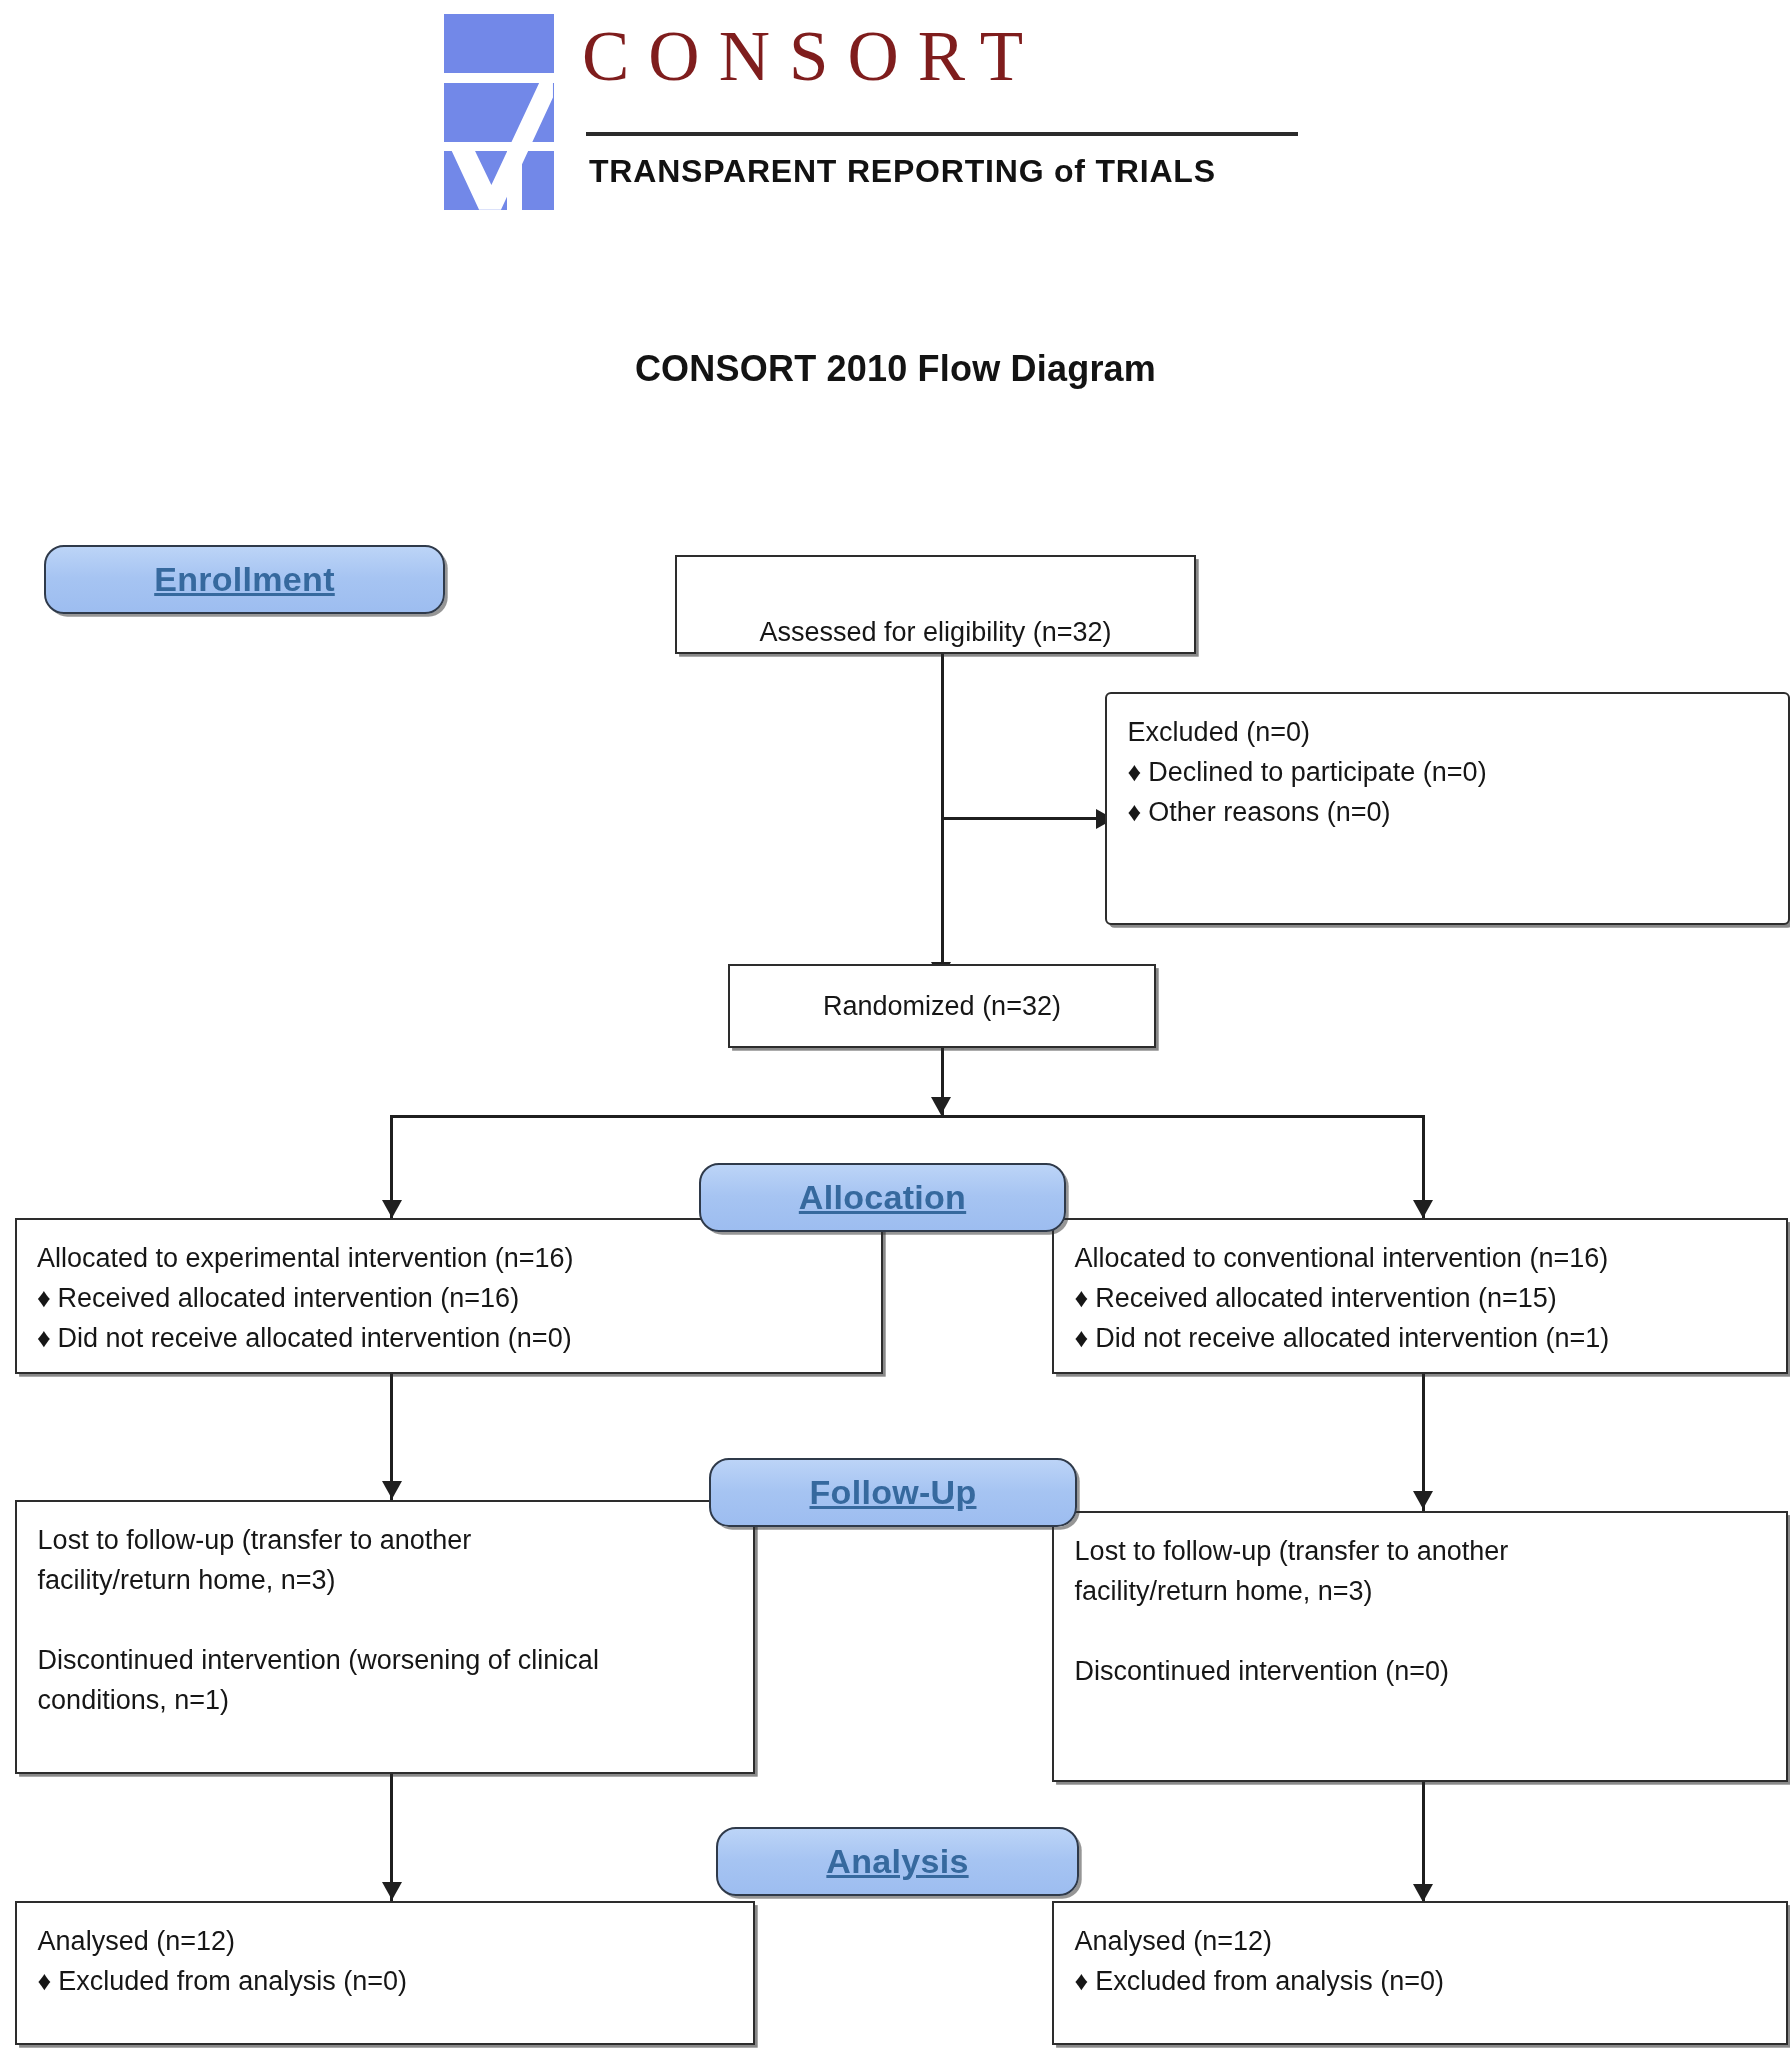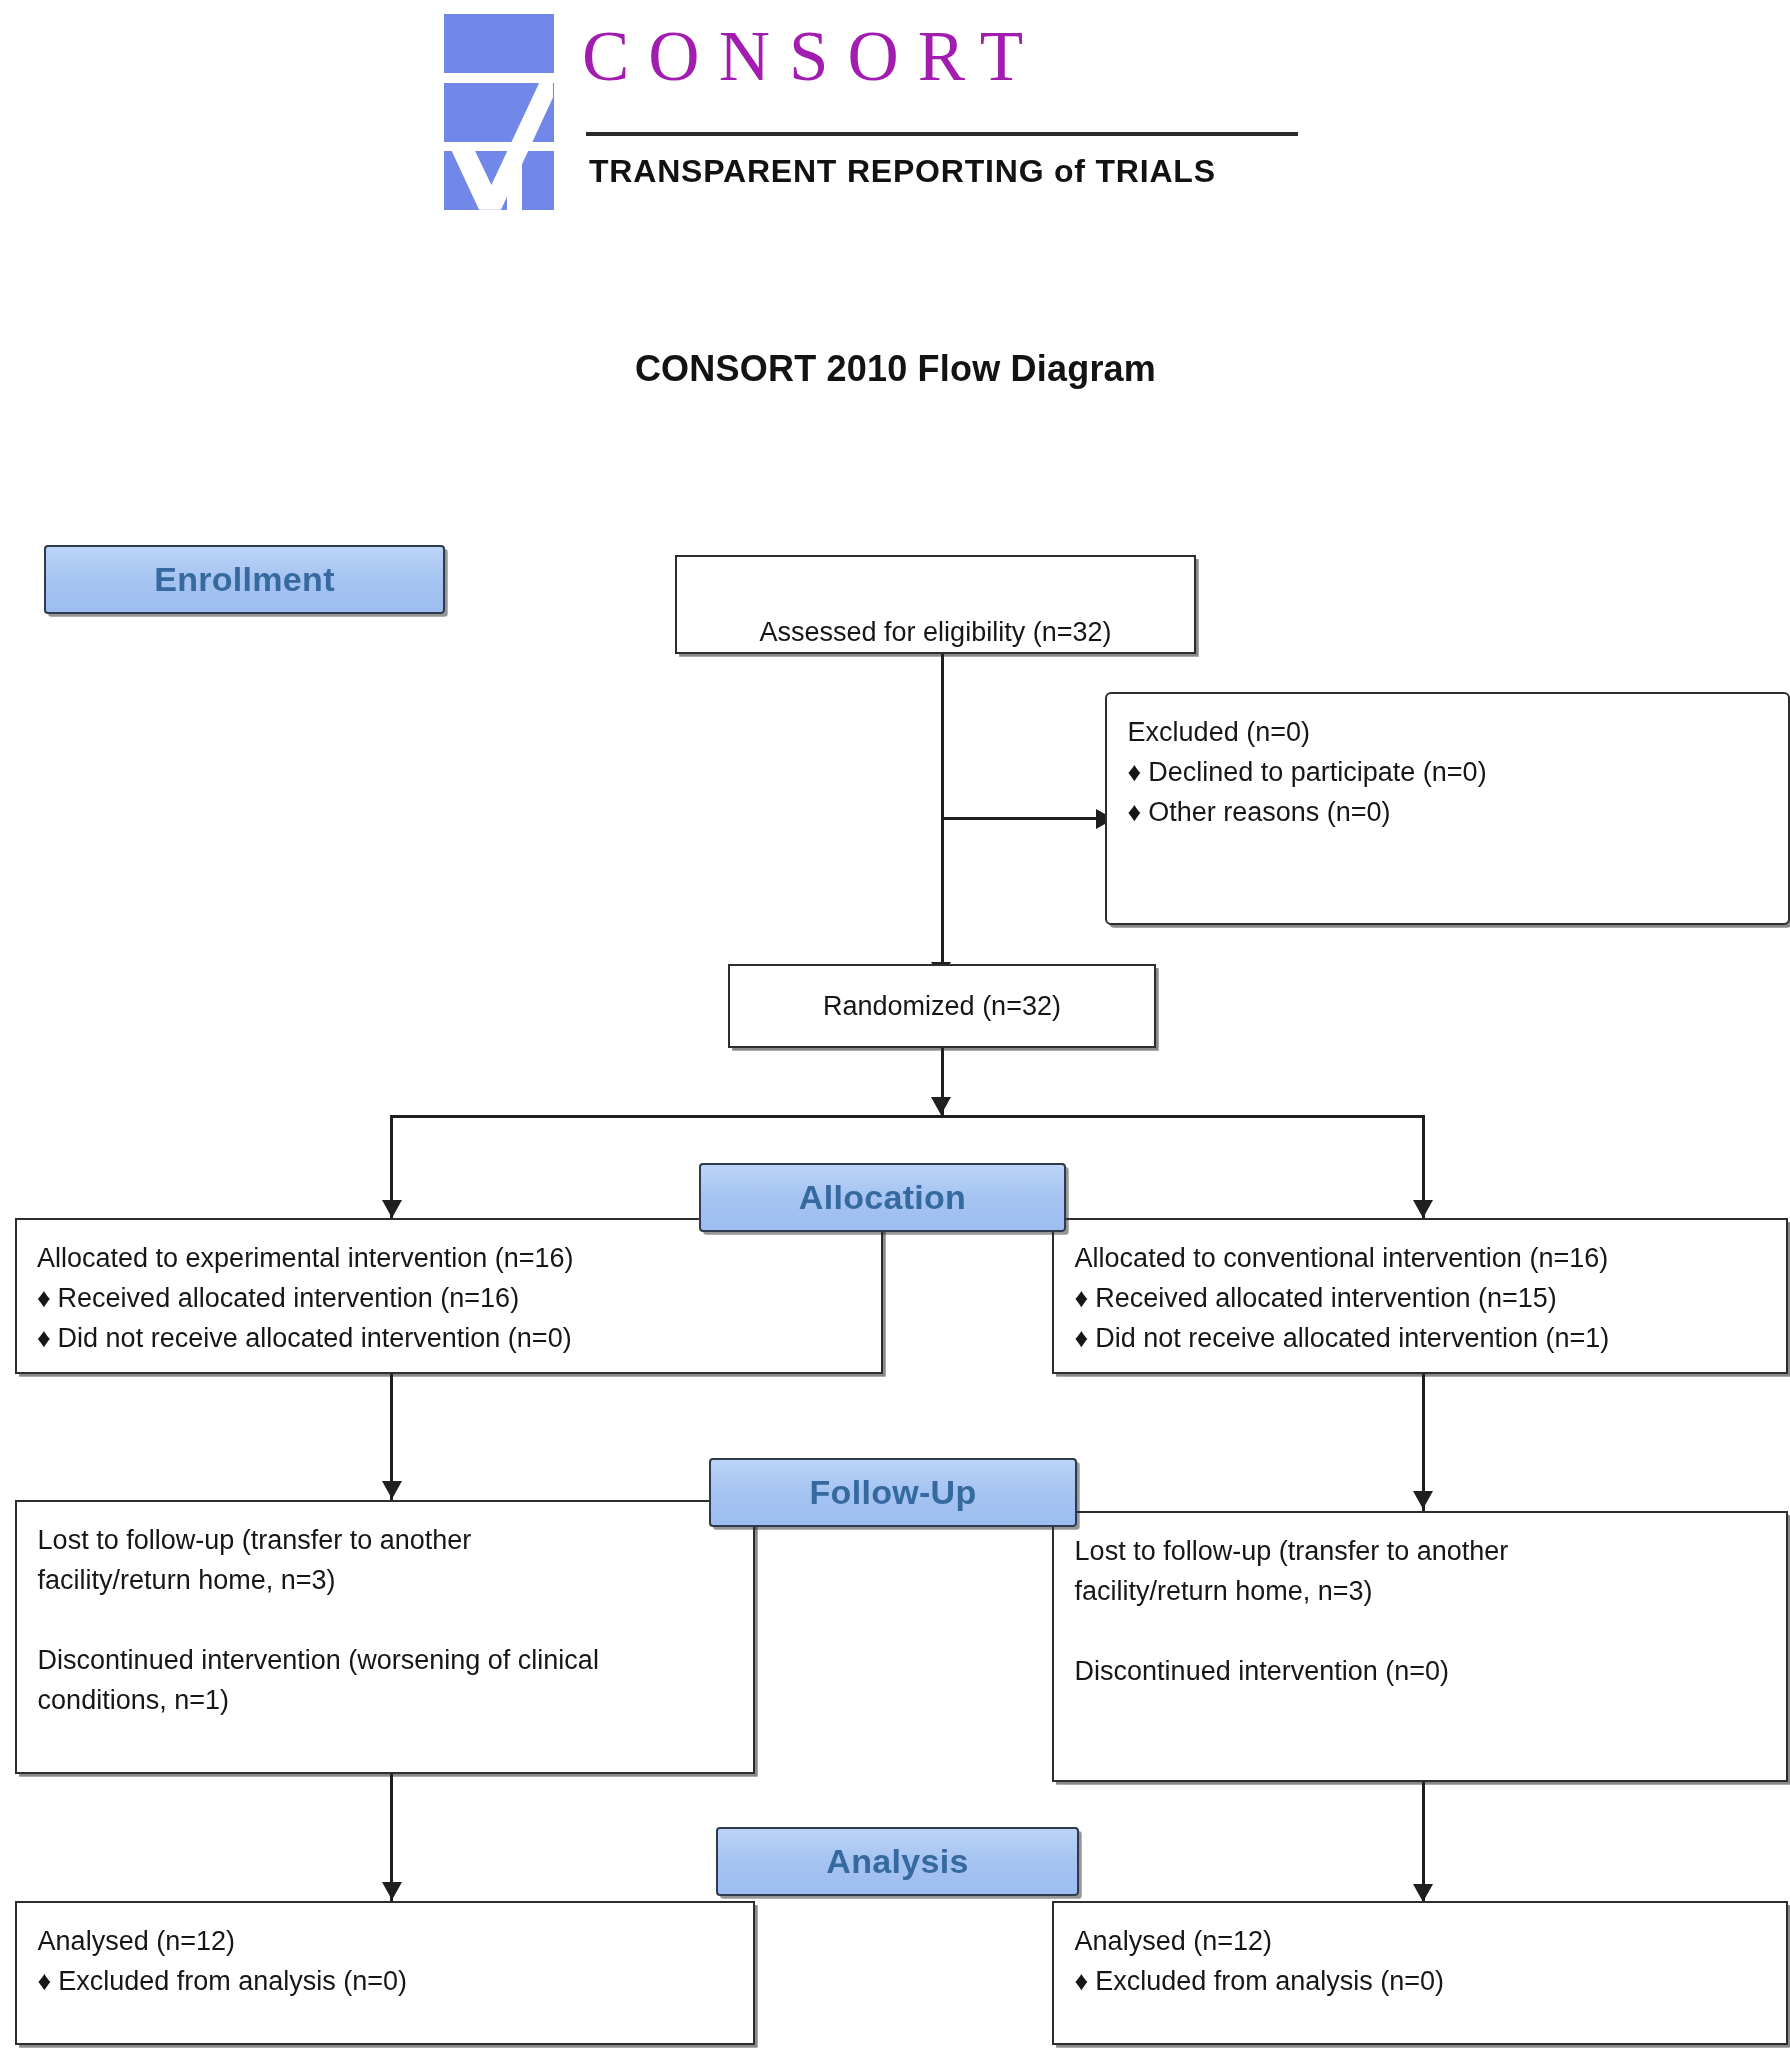--- a/index.html
+++ b/index.html
@@ -18,21 +18,21 @@
   .logo-bar{position:absolute;background:#7288E8;}
   #logo-bar-1{left:5.5px;top:0px;width:110px;height:59px;}
   #logo-bar-2{left:5.5px;top:69px;width:110px;height:59px;}
   #logo-bar-3a{left:5.5px;top:137px;width:63px;height:59px;}
   #logo-bar-3b{left:84px;top:137px;width:31.5px;height:59px;}
   #logo-check{position:absolute;left:0;top:0;width:115px;height:197px;}
   #logo-word{
     position:absolute;left:144px;top:6.9px;width:726px;height:82px;
     font-size:71px;letter-spacing:19px;line-height:81px;
     font-family:"Liberation Serif","DejaVu Serif",serif;
-    font-weight:400;color:#a21caf;white-space:nowrap;
+    font-weight:400;color:#7f1d1d;white-space:nowrap;
   }
   #logo-rule{position:absolute;left:148px;top:122px;width:712px;height:4.8px;background:#2b2b2b;}
   #logo-tagline{
     position:absolute;left:151px;top:142px;width:726px;height:41px;
     font-size:32px;line-height:38px;font-weight:700;letter-spacing:0.8px;
     color:#121212;white-space:nowrap;
   }
 
   
   #page-title{
@@ -48,25 +48,26 @@
   }
   .box-pad{padding:18px 20.6px 13.7px 20.6px;}
   .box-center{display:flex;align-items:center;justify-content:center;text-align:center;}
   .blines > div{white-space:nowrap;}
   .bullet-line{display:block;white-space:nowrap;}
   .bullet-line .dia{display:inline-block;width:20.6px;}
 
   
   .stage-badge{
     background:linear-gradient(180deg,#bcd4f7 0%,#a6c4f2 48%,#9dbdf0 100%);
-    border:2.7px solid #2f3a4a;border-radius:4px;
+    border:2.7px solid #2f3a4a;border-radius:20px;
     box-shadow:3.4px 3.4px 0 -0.7px rgba(45,45,45,0.5);
     display:flex;align-items:center;justify-content:center;
     font-size:34px;font-weight:700;color:#36699e;letter-spacing:0.3px;
     z-index:40;
+    text-decoration:underline;
   }
 
   
   .vline{background:#1f1f1f;width:2.7px;}
   .hline{background:#1f1f1f;height:2.7px;}
   .arrow-down{
     width:0;height:0;border-left:10.3px solid transparent;border-right:10.3px solid transparent;
     border-top:18px solid #1f1f1f;
   }
   .arrow-right{

